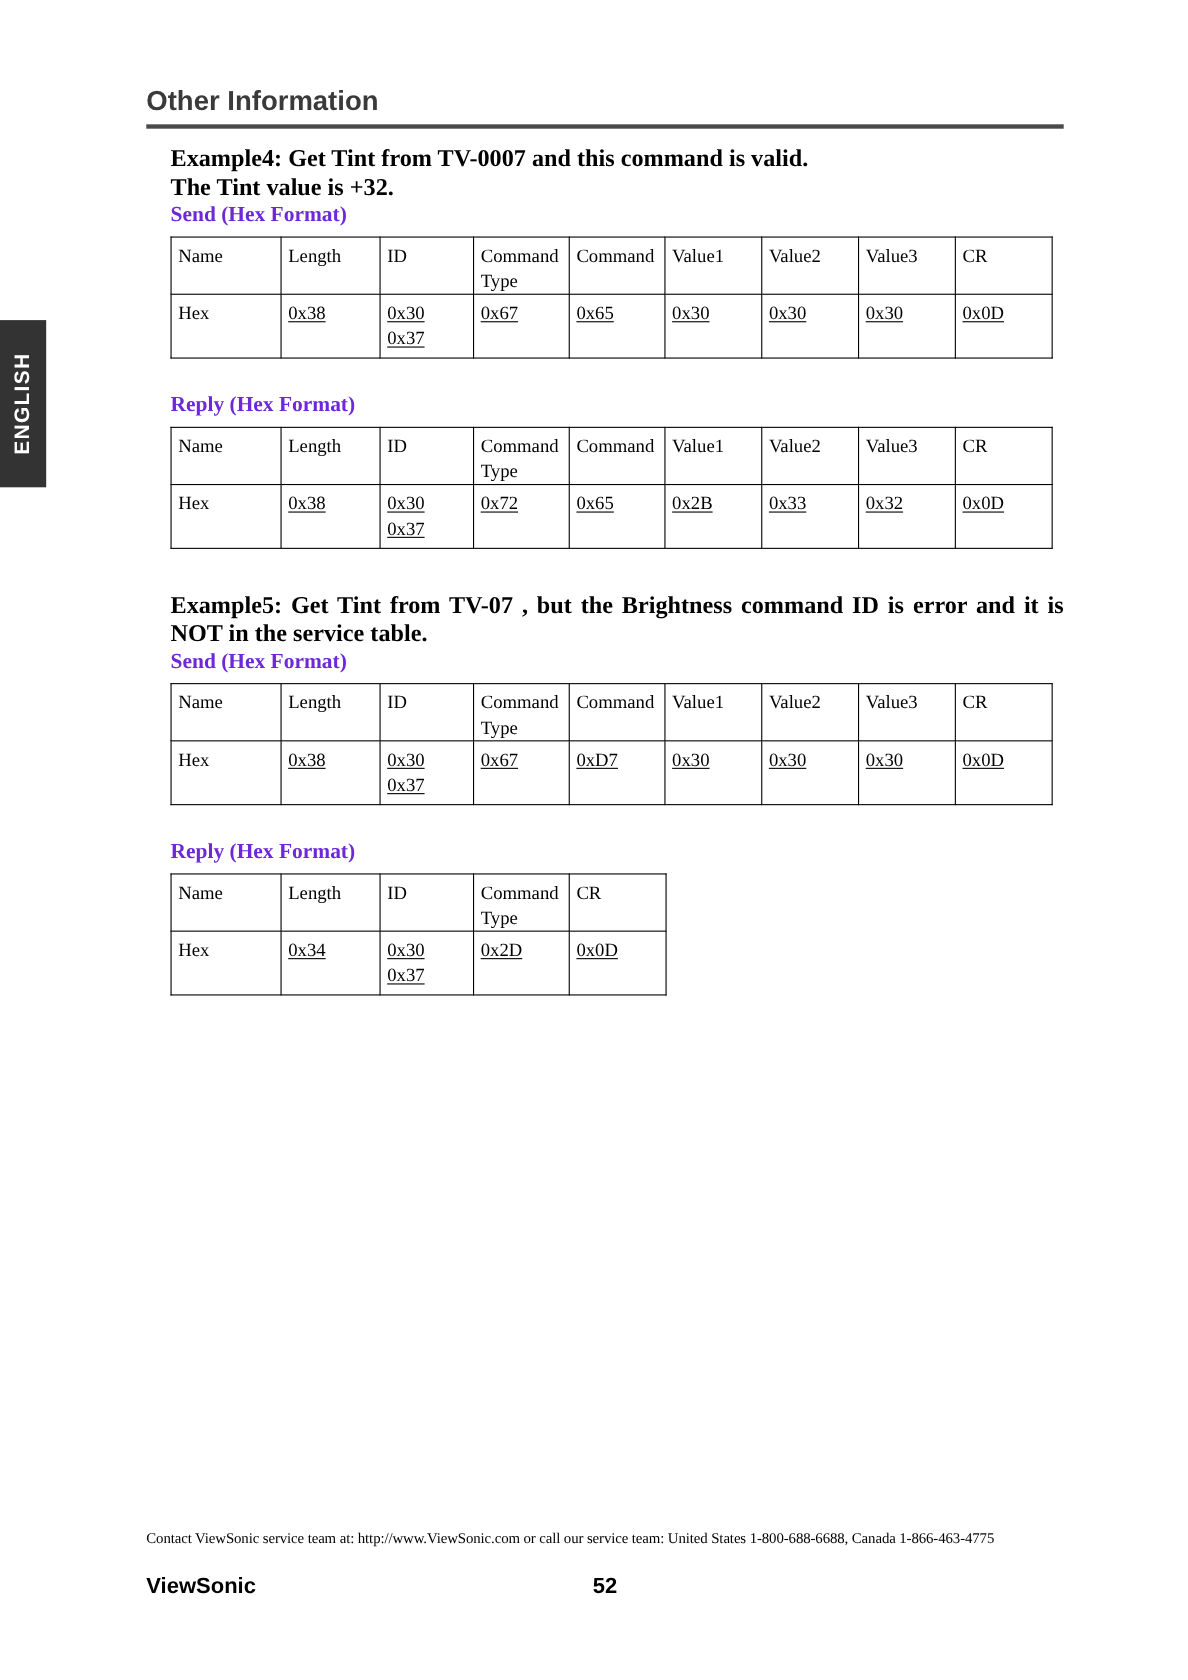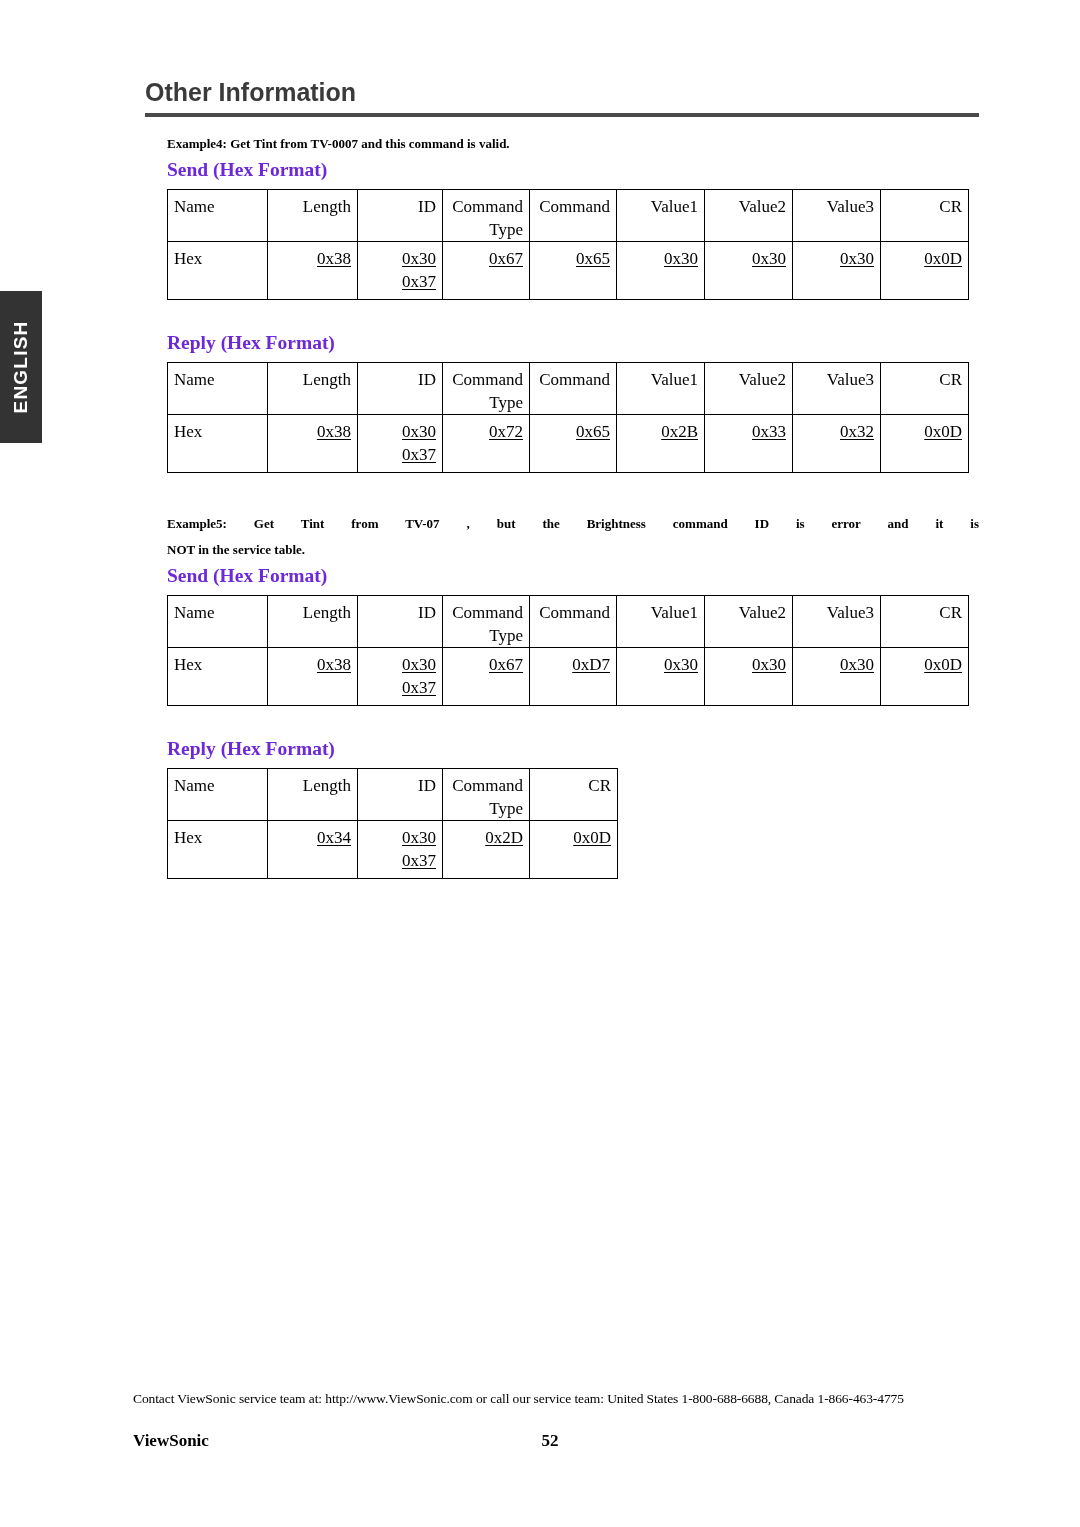--- a/index.html
+++ b/index.html
@@ -34,21 +34,21 @@
     font-family: "Liberation Sans", sans-serif;
     font-weight: bold;
     font-size: 19px;
     letter-spacing: 1.2px;
     white-space: nowrap;
   }
 
   
   .page {
     position: absolute;
-    left: 145px;
+    left: 133px;
     top: 0;
     width: 834px;
     height: 1331px;
   }
 
   
   .page-title {
     font-family: "Liberation Sans", sans-serif;
     font-weight: bold;
     font-size: 25px;
@@ -65,21 +65,21 @@
   }
 
   
   .heading-block {
     margin-left: 22px;
     margin-top: 14px;
   }
   .heading {
     font-family: "Liberation Serif", serif;
     font-weight: bold;
-    font-size: 13px;
+    font-size: 22px;
     line-height: 26px;
     margin: 0;
     color: #000;
   }
   .heading.justify {
     text-align: justify;
     text-align-last: justify;
     width: 812px;
   }
   .subheading {
@@ -110,21 +110,21 @@
     box-sizing: border-box;
   }
   .hex-table tr.body-row td {
     height: 58px;
     margin-top: 20px;
   }
   .cell-inner {
     padding: 5px 6px 0 6px;
     line-height: 23px;
   }
-  .cell-center { text-align: right; }
+  .cell-center { text-align: left; }
   .cell-left   { text-align: left; font-family: Liberation Serif, serif; }
   .hexval {
     text-decoration: underline;
     text-underline-offset: 2px;
   }
 
   
   .col-name  { width: 100px; }
   .col-len   { width: 90px;  }
   .col-id    { width: 85px;  }
@@ -147,43 +147,44 @@
     font-family: "Liberation Serif", serif;
     font-size: 13.5px;
     color: #000;
     white-space: nowrap;
     letter-spacing: -0.1px;
   }
   .footer-bar {
     display: flex;
     align-items: baseline;
     margin-top: 24px;
-    font-family: Liberation Serif, serif;
+    font-family: Liberation Sans, sans-serif;
     font-weight: bold;
-    font-size: 17px;
+    font-size: 20px;
     color: #000;
   }
   .footer-brand { width: 310px; text-align: left; }
   .footer-page  { width: 214px; text-align: center; }
   .footer-model { flex: 1; text-align: right; }
 </style>
 </head>
 <body>
 
 <div class="lang-tab">
   <span class="lang-tab-label">ENGLISH</span>
 </div>
 
 <div class="page">
 
   <h1 class="page-title">Other Information</h1>
   <div class="title-rule"></div>
 
   <div class="heading-block">
     <p class="heading">Example4: Get Tint from TV-0007 and this command is valid.</p>
+    <p class="heading">The Tint value is +32.</p>
     <p class="subheading">Send (Hex Format)</p>
   </div>
 
   <table class="hex-table">
     <tbody>
         <tr class="header-row">
       <td class="col-name">
             <div class="cell-inner cell-left">Name</div>
           </td>
       <td class="col-len">

